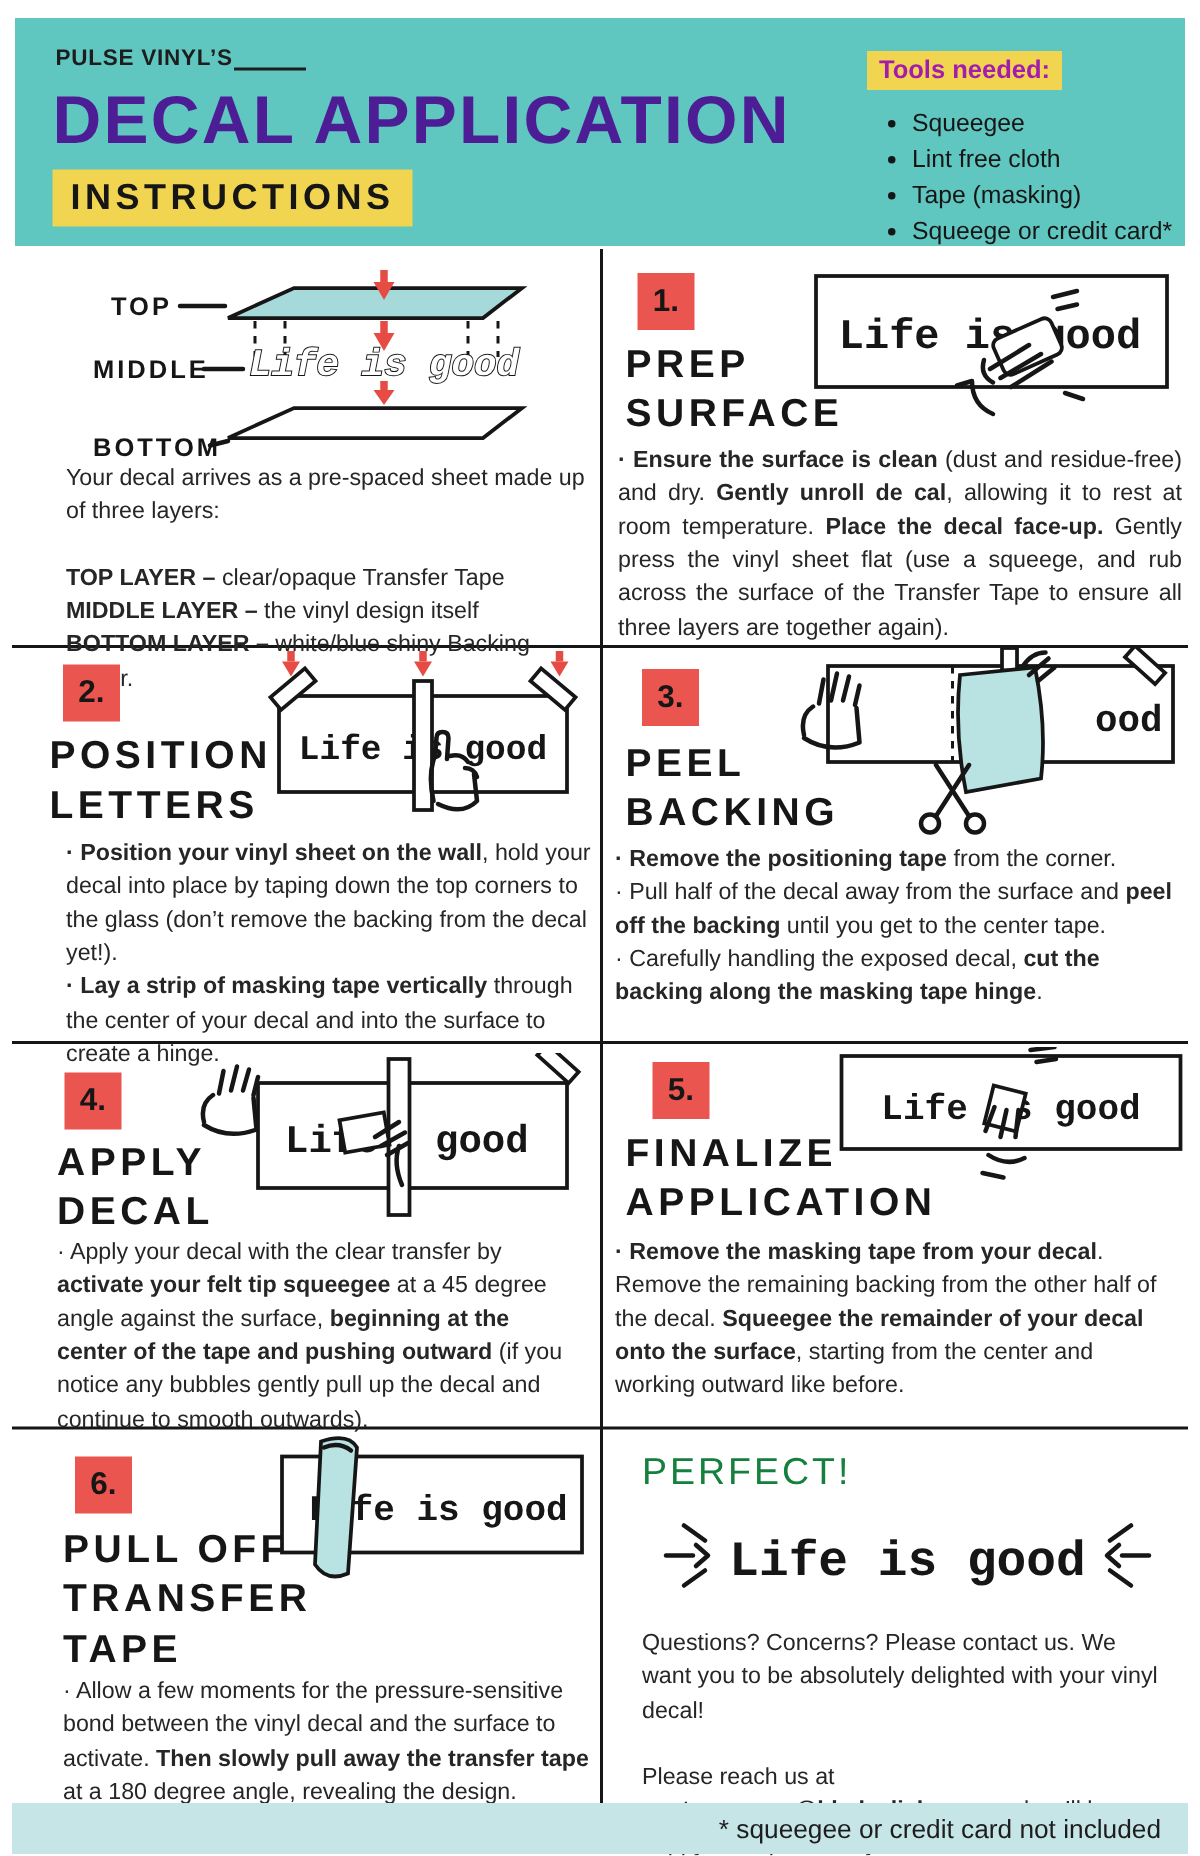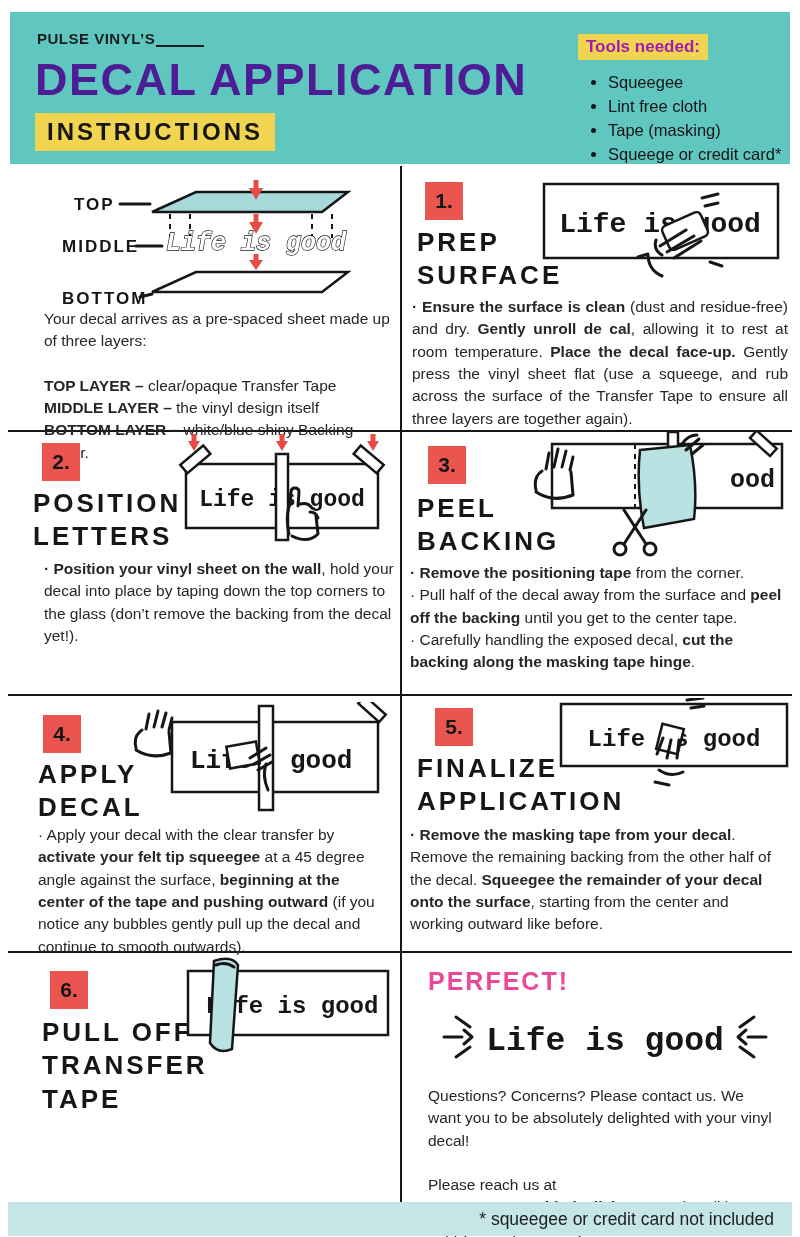--- a/index.html
+++ b/index.html
@@ -37,21 +37,21 @@
   .ln{stroke:#161616;stroke-width:3;fill:none;stroke-linecap:round;stroke-linejoin:round;}
   .box{fill:#fff;stroke:#161616;stroke-width:2.5;}
   .tealfill{fill:#B9E2E3;stroke:#161616;stroke-width:2.5;}
   .dash{stroke:#161616;stroke-width:2;stroke-dasharray:5 5;fill:none;}
   .decaltxt{font-family:"Liberation Mono",monospace;font-weight:bold;fill:#161616;}
   .outline-txt{font-family:"Liberation Mono",monospace;font-weight:bold;fill:#fff;stroke:#161616;stroke-width:1.3px;font-style:italic;}
   .lbl{font-family:"Liberation Sans",sans-serif;font-weight:800;letter-spacing:2px;fill:#161616;}
   .redfill{fill:#E74C44;}
 
   
-  .perfect-title{position:absolute;font-size:25px;font-weight:700;letter-spacing:2px;color:#ec4899;}
+  .perfect-title{position:absolute;font-size:25px;font-weight:400;letter-spacing:2px;color:#15803d;}
 
   
   .footer{position:absolute;left:8px;top:1202px;width:784px;height:34px;background:#C6E5E7;
           display:flex;align-items:center;justify-content:flex-end;padding-right:18px;box-sizing:border-box;
           font-size:17.5px;color:#1d1d1d;}
 </style>
 </head>
 <body>
 
 <div class="page">
@@ -167,20 +167,21 @@
       <rect class="box" x="100" y="20" width="12" height="86"></rect>
       <g class="ln">
         <path d="M113,100 q-4,-18 1,-30 l1,-12 q0,-4 4,-4 q4,0 4,4 l-1,14"></path>
         <path d="M124,70 q8,-2 12,4"></path>
         <path d="M134,78 q6,0 8,6"></path>
         <path d="M116,102 q16,8 26,-2 l-2,-18"></path>
       </g>
     </svg>
     <div class="body-txt" style="left:8px;top:126px;width:352px;margin-left:28px;">
       <p><span class="b">· </span><span class="b">Position your vinyl sheet on the wall</span><span>, hold your decal into place by taping down the top corners to the glass (don’t remove the backing from the decal yet!).</span></p>
+      <p><span class="b">· </span><span class="b">Lay a strip of masking tape vertically</span><span> through the center of your decal and into the surface to create a hinge.</span></p>
     </div>
   </div>
 
   <div class="cell" style="left:404px;top:432px;width:388px;height:262px;">
     <div class="numchip" style="left:24px;top:14px;">3.</div>
     <div class="steptitle" style="left:13px;top:60px;">PEEL
 BACKING</div>
     <svg class="abs" style="left:128px;top:0px;" width="260" height="126" viewBox="0 0 260 126">
       <rect class="box" x="20" y="12" width="230" height="64"></rect>
       <text class="decaltxt" x="198" y="55" font-size="25">ood</text>
@@ -282,20 +283,23 @@
     <div class="numchip" style="left:42px;top:18px;">6.</div>
     <div class="steptitle" style="left:34px;top:63px;">PULL OFF
 TRANSFER
 TAPE</div>
     <svg class="abs" style="left:172px;top:4px;" width="218" height="102" viewBox="0 0 218 102">
       <rect class="box" x="8" y="14" width="200" height="64"></rect>
       <text class="decaltxt" x="112" y="56" font-size="24" text-anchor="middle">Life is good</text>
       <path class="tealfill" d="M34,4 Q52,-2 58,8 L52,92 Q38,98 30,86 Z"></path>
       <path class="ln" stroke-width="2" d="M36,8 q10,-4 18,2"></path>
     </svg>
+    <div class="body-txt" style="left:34px;top:164px;width:352px;">
+      <p><span>· Allow a few moments for the pressure-sensitive bond between the vinyl decal and the surface to activate. </span><span class="b">Then slowly pull away the transfer tape</span><span> at a 180 degree angle, revealing the design.</span></p>
+    </div>
   </div>
 
   <div class="cell" style="left:404px;top:953px;width:388px;height:248px;">
     <div class="perfect-title" style="left:24px;top:14px;">PERFECT!</div>
     <svg class="abs" style="left:36px;top:52px;" width="330" height="64" viewBox="0 0 330 64">
       <g class="ln">
         <path d="M16,12 L30,22"></path>
         <path d="M4,32 L22,32"></path>
           <path d="M24,25 L32,32 L24,39"></path>
         <path d="M16,52 L30,42"></path>

